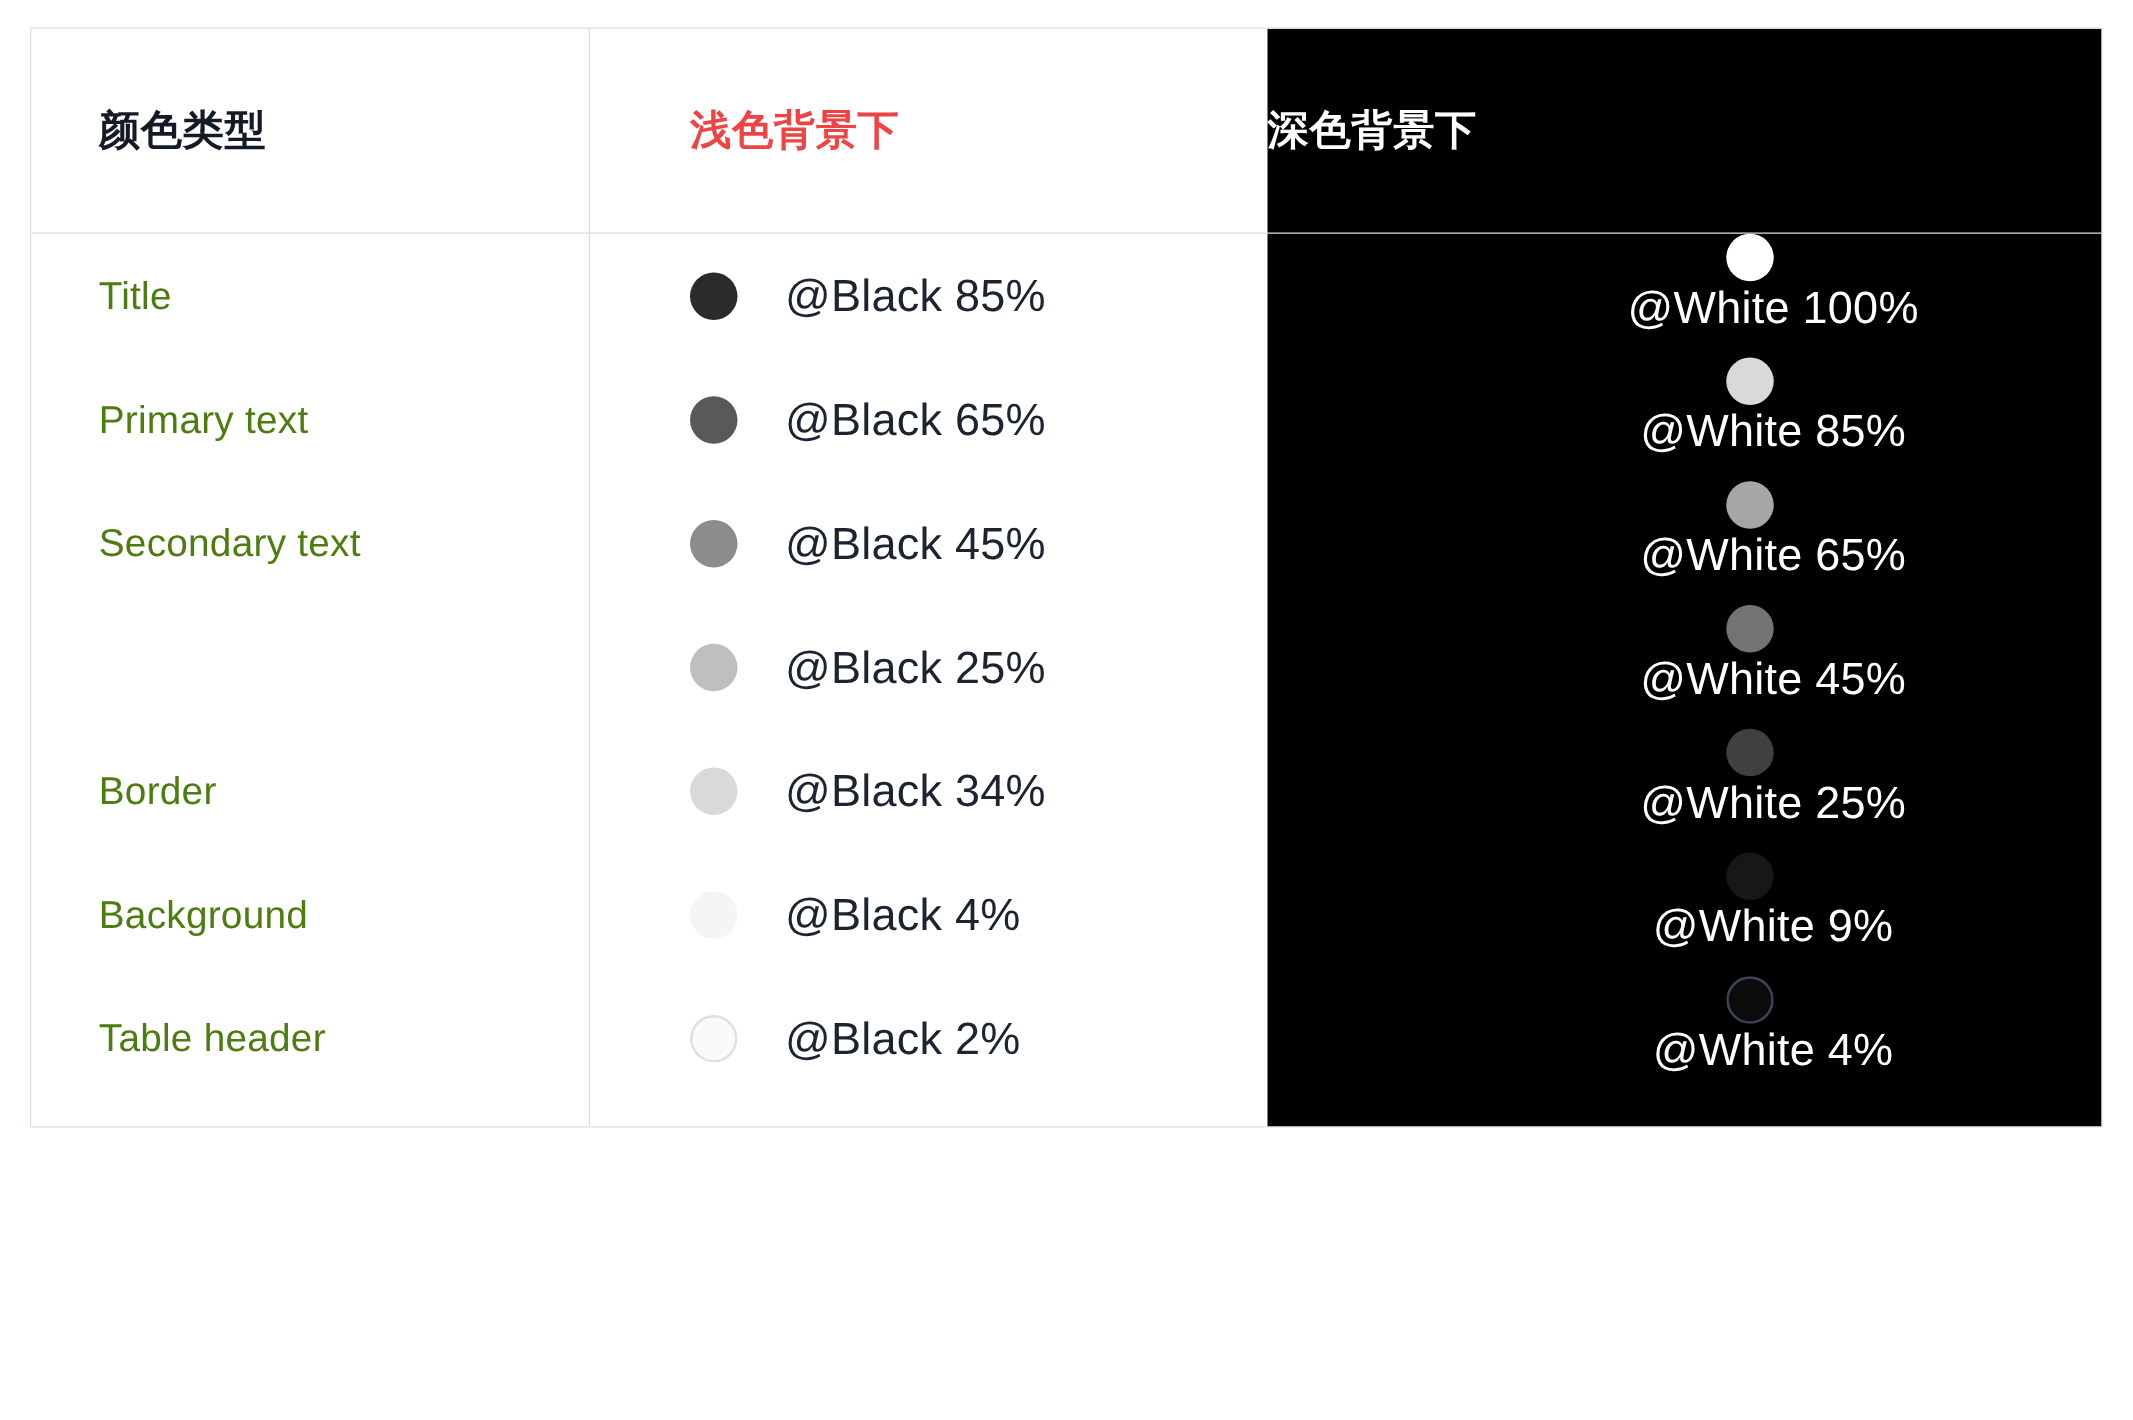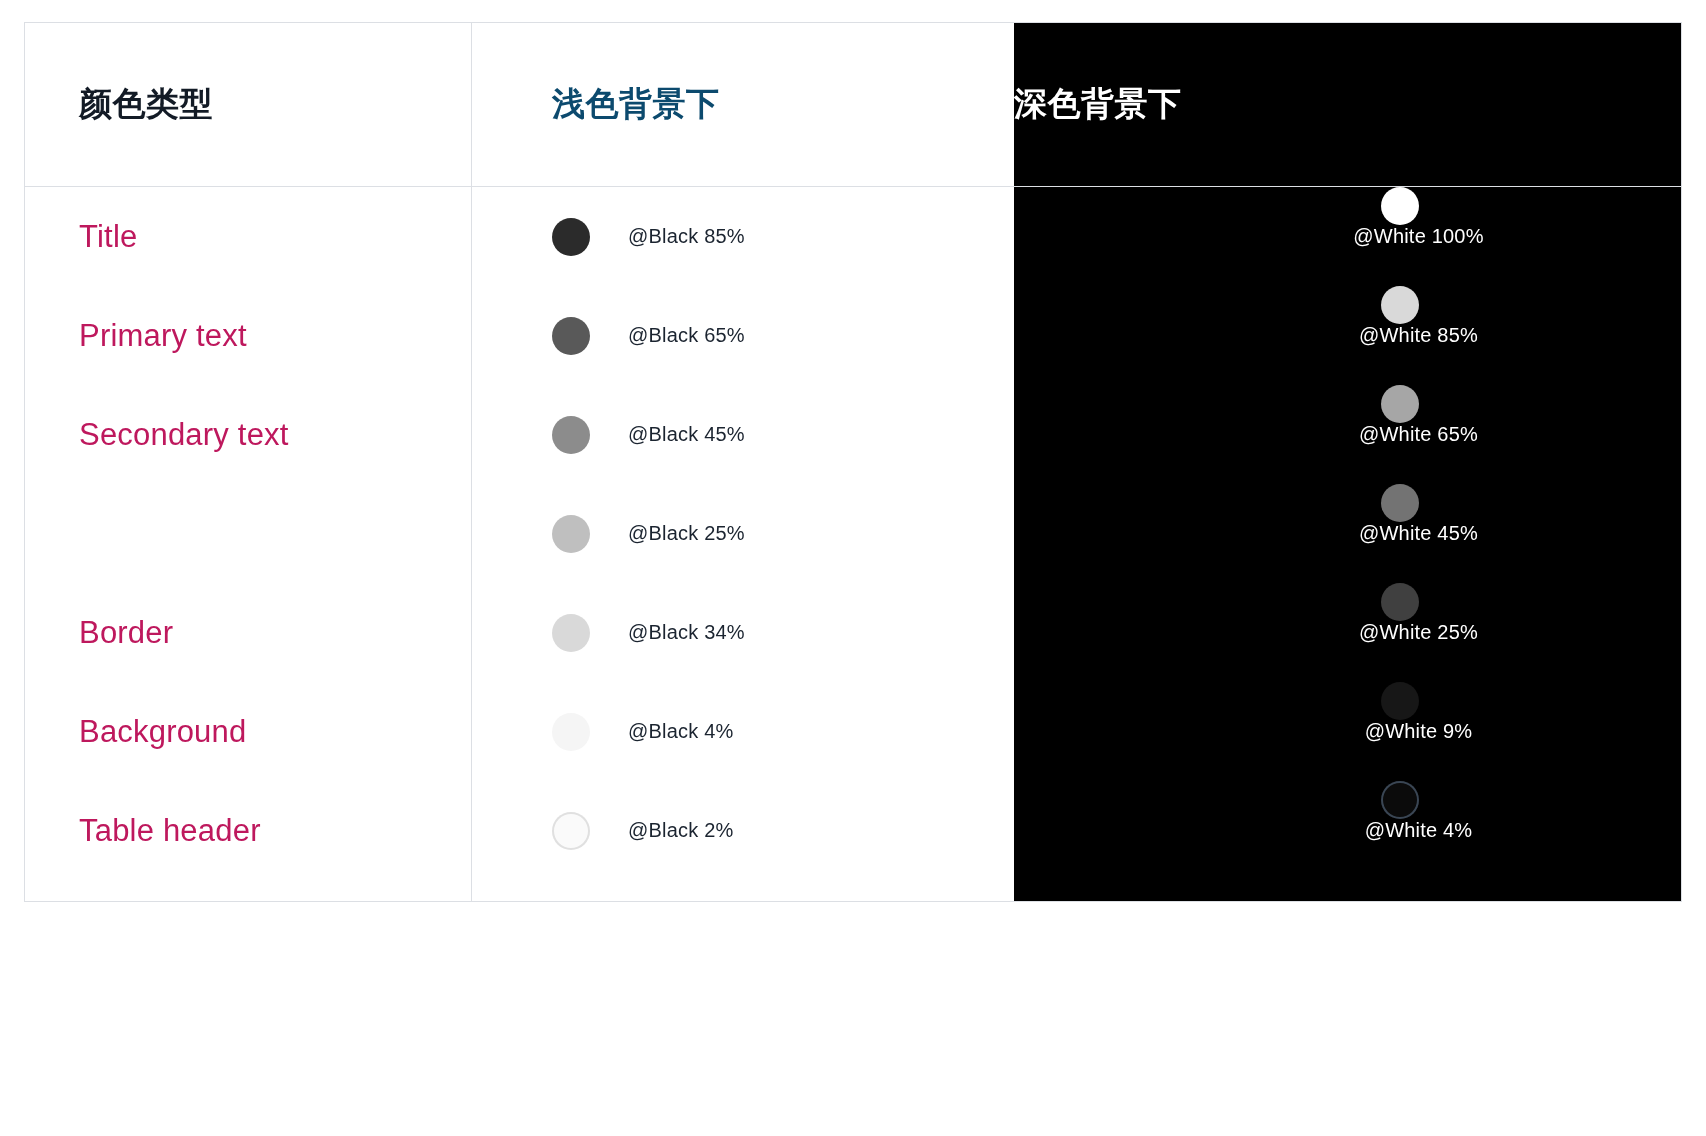--- a/index.html
+++ b/index.html
@@ -46,43 +46,43 @@
     width:1658px; height:1px;
     background:#dcdfe4;
   }
   .th {
     position:absolute; top:0; height:163px;
     display:flex; align-items:center;
     font-size:33px; font-weight:700;
     letter-spacing:0.5px;
   }
   .th.c0 { left:0;    width:446px; padding-left:54px; color:#131b26; }
-  .th.c1 { left:447px; width:542px; padding-left:80px; color:#0c4a6e; }
+  .th.c1 { left:447px; width:542px; padding-left:80px; color:#ef4444; }
   .th.c2 { left:989px; width:669px; color:#ffffff; }
 
   
   .tbody { position:absolute; left:0; top:164px; width:1658px; }
   .row { position:relative; height:99px; width:1658px; }
 
   .cell { position:absolute; top:0; height:99px; display:flex; align-items:center; }
   .cell.c0 { left:0;     width:446px; padding-left:54px; }
   .cell.c1 { left:447px; width:542px; padding-left:80px; }
   .cell.c2 { left:989px; width:669px; padding-left:102px;flex-direction:column; }
 
   .rowlabel {
-    font-size:31px; font-weight:400; color:#be185d; letter-spacing:0.2px;
+    font-size:31px; font-weight:400; color:#4d7c0f; letter-spacing:0.2px;
     white-space:nowrap;
   }
 
   .swatch {
     width:38px; height:38px; border-radius:50%;
     flex:0 0 38px; display:block;
   }
   .token {
-    font-size:20px; font-weight:400; letter-spacing:0.2px;
+    font-size:36px; font-weight:400; letter-spacing:0.2px;
     margin-left:38px; white-space:nowrap;
   }
   .light .token { color:#1b2430; }
   .dark  .token { color:#ffffff; }
 </style>
 </head>
 <body>
 
 <div class="page">
   <div class="table">

